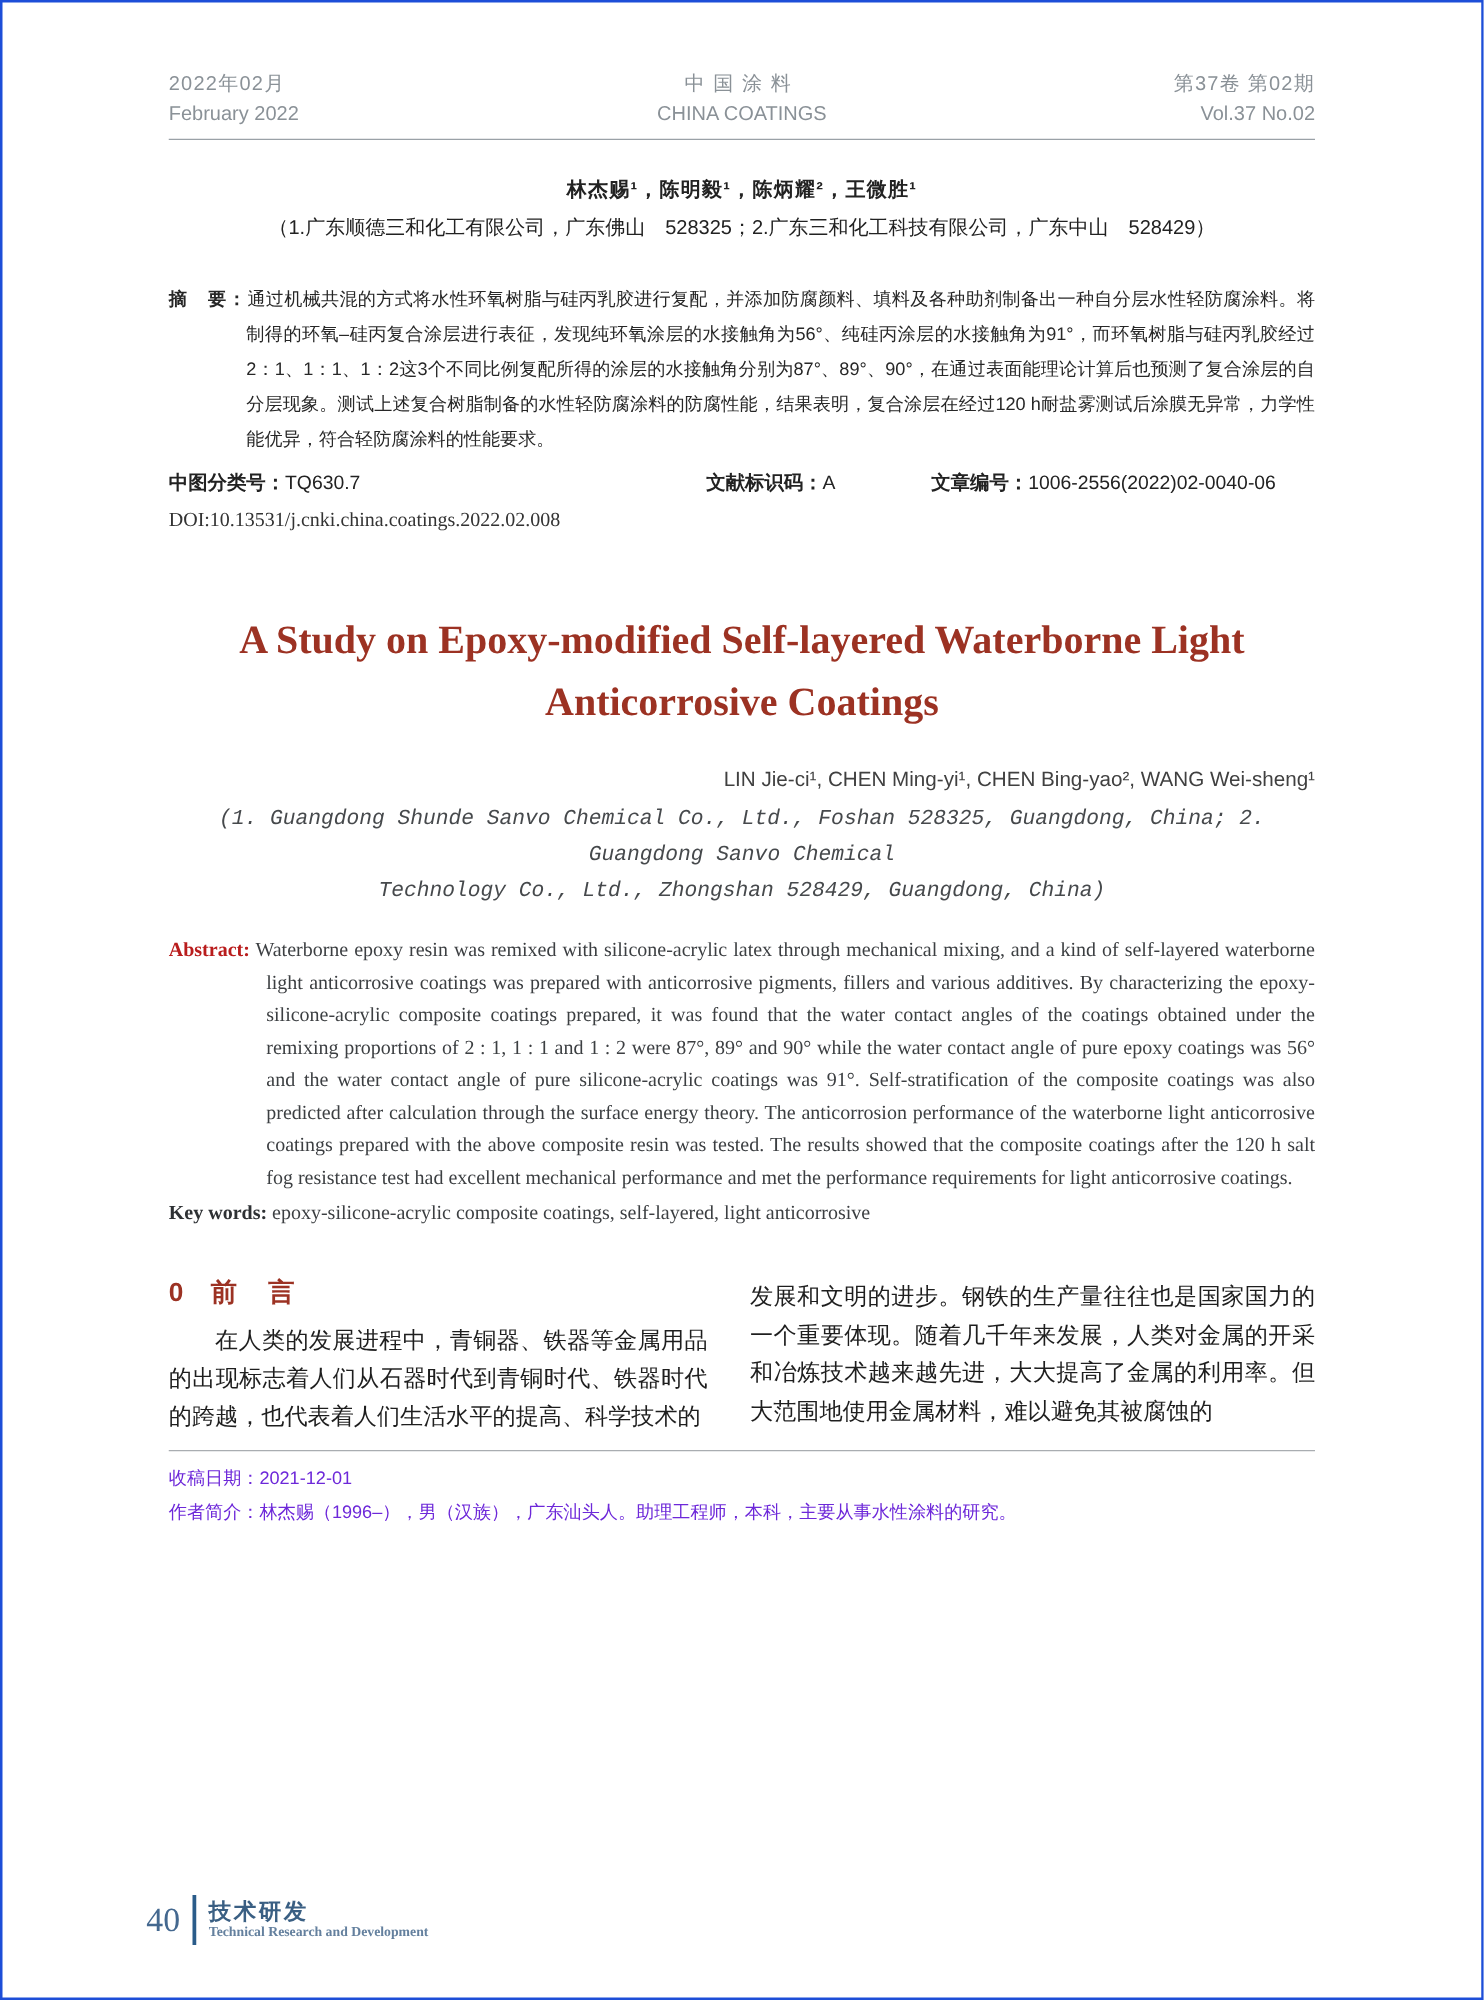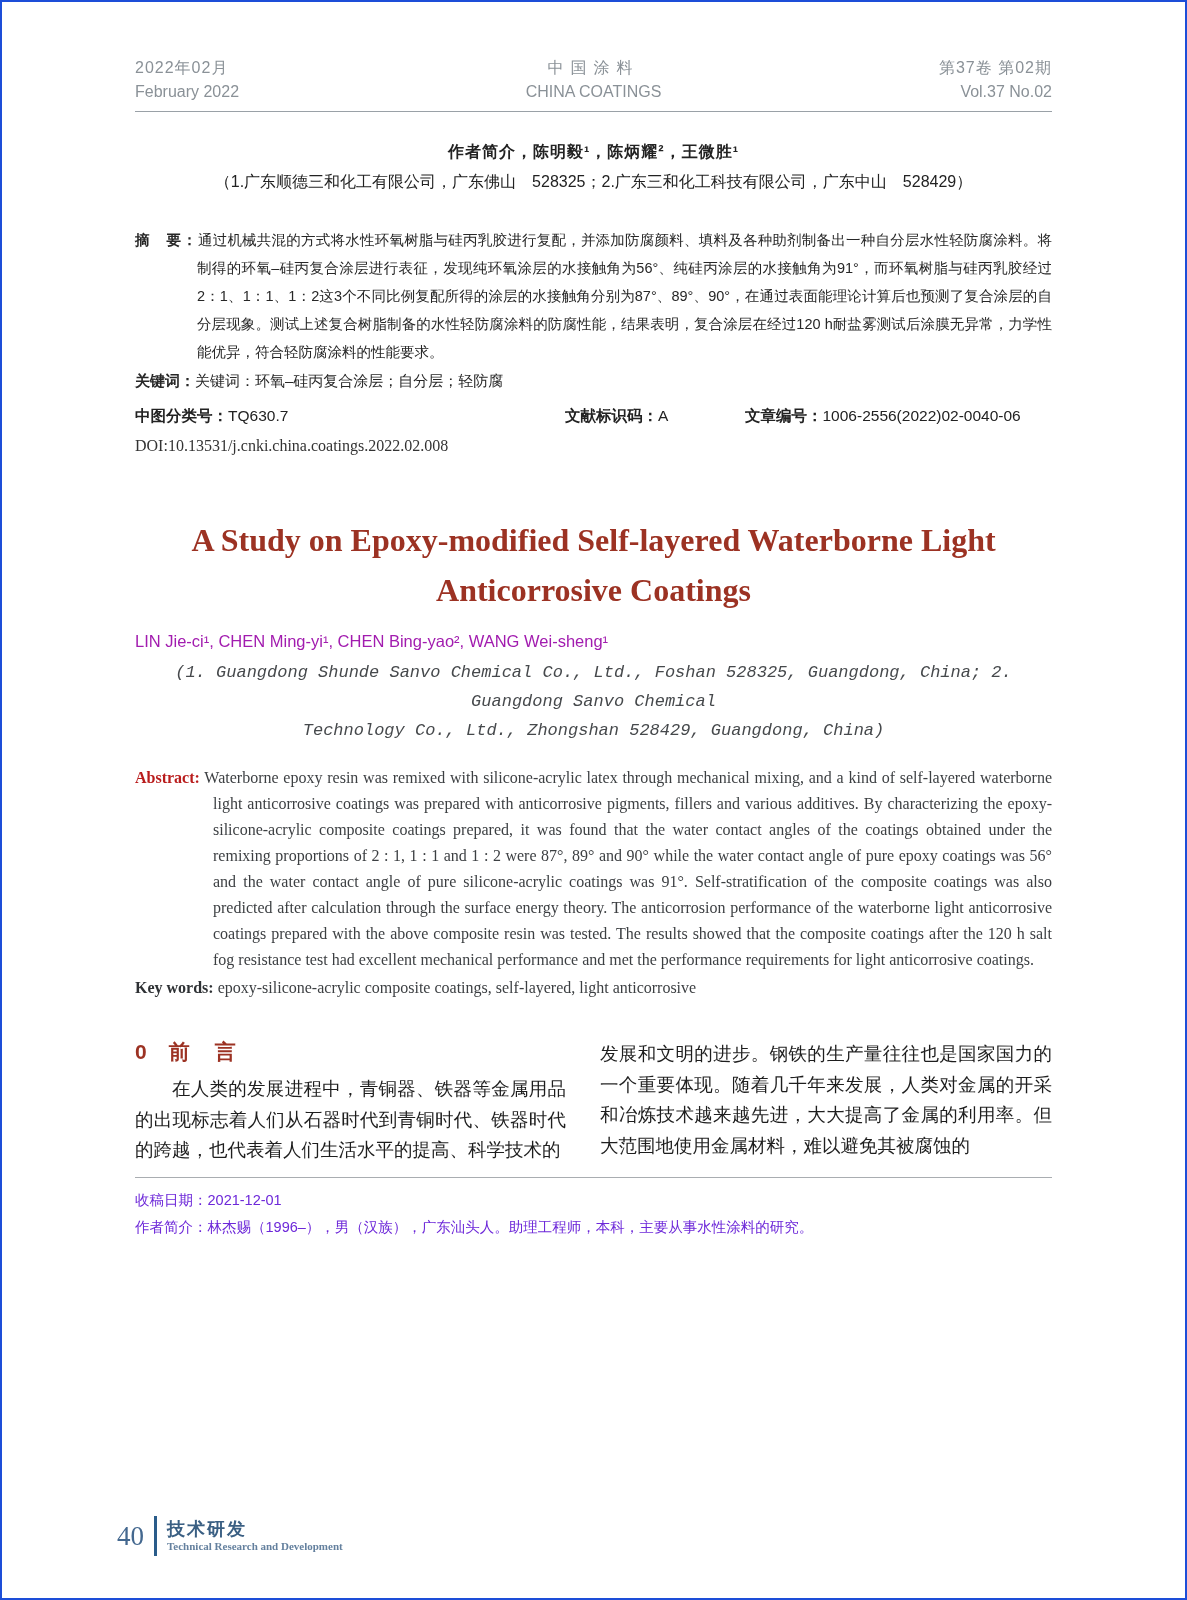--- a/index.html
+++ b/index.html
@@ -41,21 +41,21 @@
   .clc-row .cell2 { width:180px; }
   .clc-row .cell3 { flex:1; }
   .clc-row .lbl { font-weight:bold; }
   .doi-line { margin-top:9px; font-family:"Liberation Serif", serif; font-size:16px; color:#333; }
   
   .title-en {
     margin-top:60px; text-align:center; color:#9c3223;
     font-family:"Liberation Serif", serif; font-weight:bold;
     font-size:32px; line-height:50px;
   }
-  .authors-en { margin-top:17px; text-align:left; font-size:16.5px; color:#a21caf; }
+  .authors-en { margin-top:29px; text-align:right; font-size:16.5px; color:#404040; }
   .affil-en {
     margin-top:7px; text-align:center; font-family:Liberation Mono, monospace;
     font-style:italic; font-size:17px; color:#46494c; line-height:29px;
   }
   .abstract-en {
     margin-top:20px; font-family:"Liberation Serif", serif; font-size:16px;
     color:#3c3f42; line-height:26px; text-align:justify;
     padding-left:78px; text-indent:-78px;
   }
   .abstract-en .lbl { font-weight:bold; color:#b91c1c; }
@@ -97,26 +97,25 @@
     <div class="jh-center">
       <div class="jh-cn">中国涂料</div>
       <div>CHINA COATINGS</div>
     </div>
     <div class="jh-right">
       <div class="jh-cn">第37卷 第02期</div>
       <div>Vol.37  No.02</div>
     </div>
   </div>
 
-  <div class="authors-cn">作者简介，陈明毅¹，陈炳耀²，王微胜¹</div>
+  <div class="authors-cn">林杰赐¹，陈明毅¹，陈炳耀²，王微胜¹</div>
   <div class="affil-cn">（1.广东顺德三和化工有限公司，广东佛山　528325；2.广东三和化工科技有限公司，广东中山　528429）</div>
 
   <div class="abstract-cn"><span class="lbl">摘　要：</span><span>通过机械共混的方式将水性环氧树脂与硅丙乳胶进行复配，并添加防腐颜料、填料及各种助剂制备出一种自分层水性轻防腐涂料。将制得的环氧–硅丙复合涂层进行表征，发现纯环氧涂层的水接触角为56°、纯硅丙涂层的水接触角为91°，而环氧树脂与硅丙乳胶经过2：1、1：1、1：2这3个不同比例复配所得的涂层的水接触角分别为87°、89°、90°，在通过表面能理论计算后也预测了复合涂层的自分层现象。测试上述复合树脂制备的水性轻防腐涂料的防腐性能，结果表明，复合涂层在经过120 h耐盐雾测试后涂膜无异常，力学性能优异，符合轻防腐涂料的性能要求。</span></div>
 
-  <div class="keywords-cn"><span class="lbl">关键词：</span><span>关键词：环氧–硅丙复合涂层；自分层；轻防腐</span></div>
 
   <div class="clc-row">
     <div class="cell1"><span class="lbl">中图分类号：</span><span>TQ630.7</span></div>
     <div class="cell2"><span class="lbl">文献标识码：</span><span>A</span></div>
     <div class="cell3"><span class="lbl">文章编号：</span><span>1006-2556(2022)02-0040-06</span></div>
   </div>
 
   <div class="doi-line">DOI:10.13531/j.cnki.china.coatings.2022.02.008</div>
 
   <div class="title-en">

